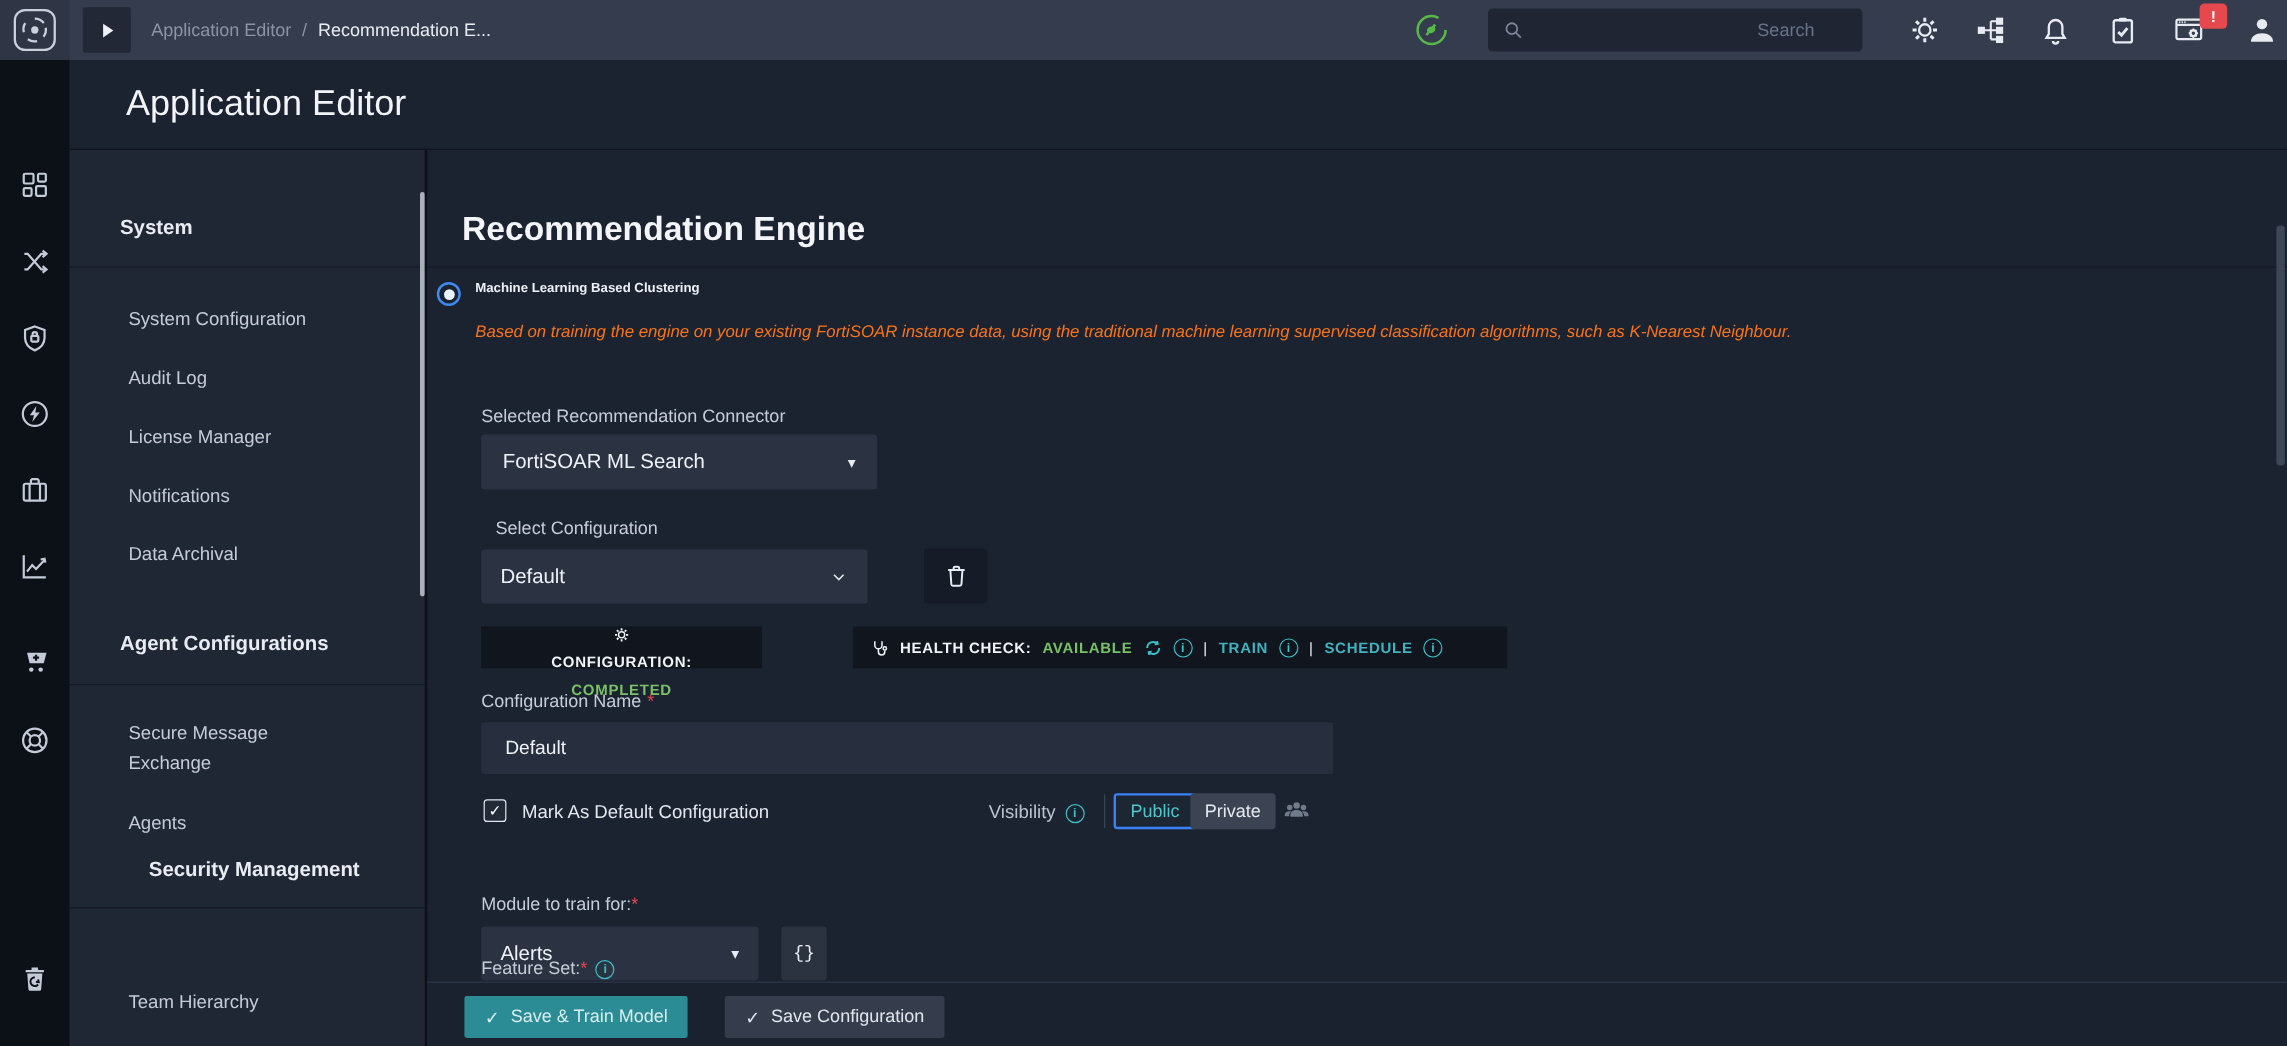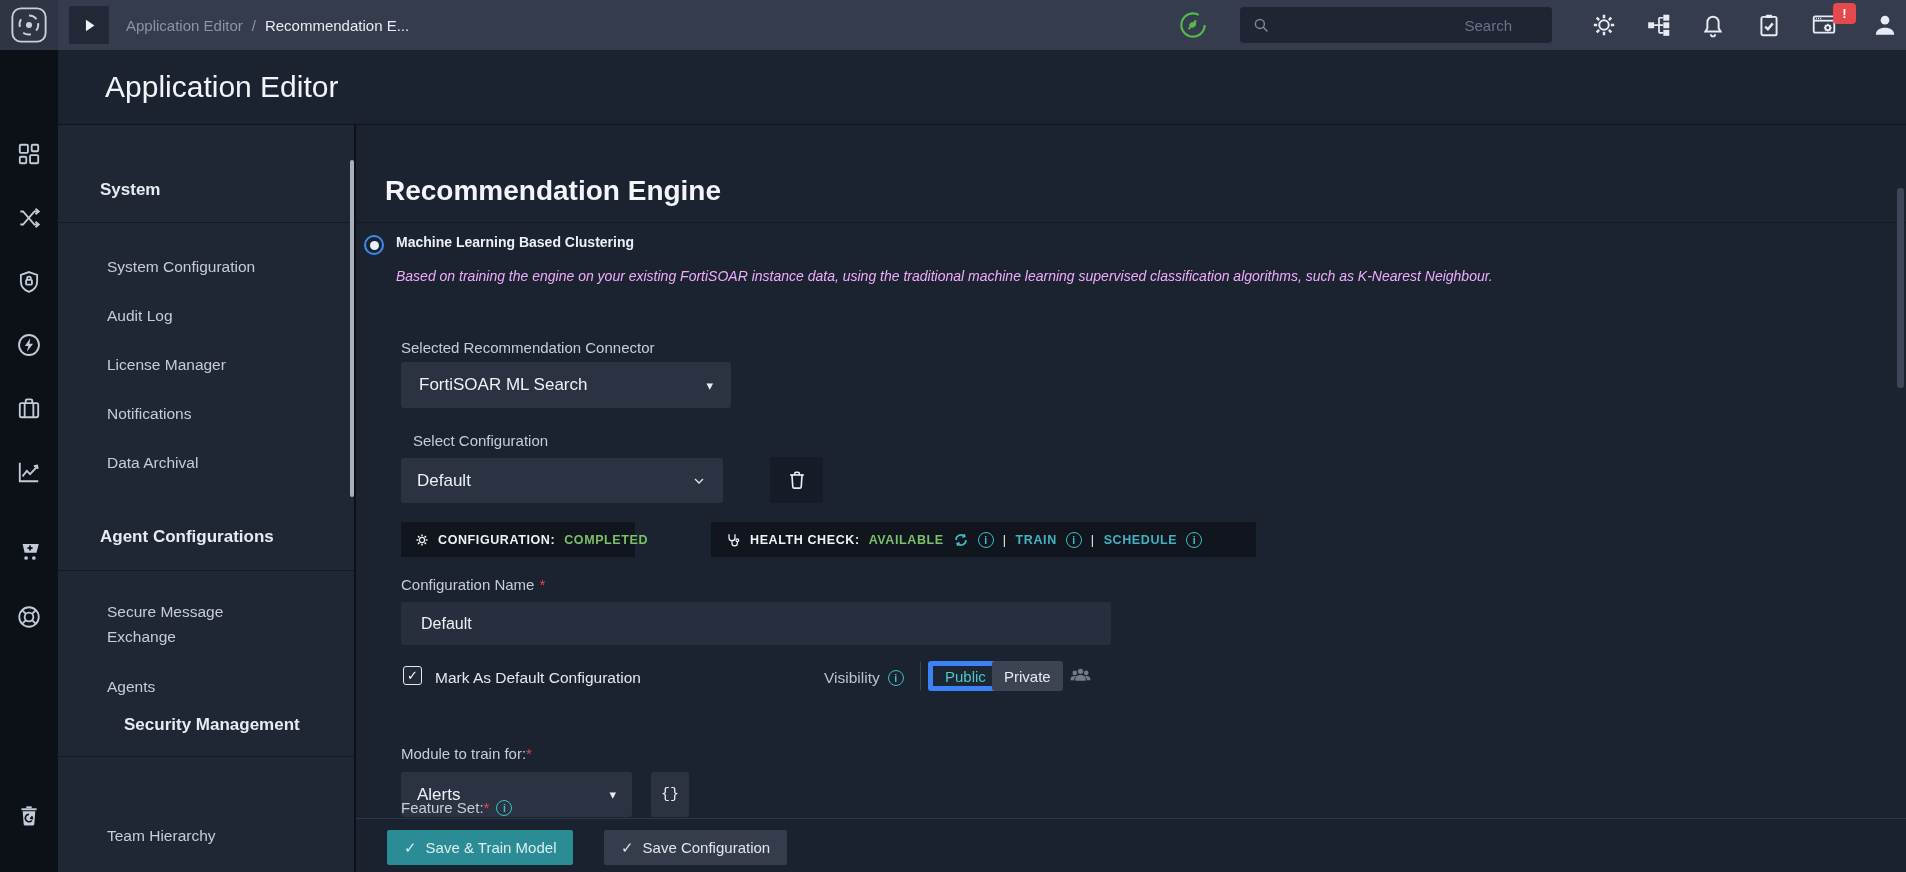--- a/index.html
+++ b/index.html
@@ -66,50 +66,50 @@
   #nd-3{top:756px;}
   #ni-team{top:823px;}
   #nav-scroll{left:350px;top:160px;width:4px;height:337px;background:#a9b0bd;border-radius:2px;}
 
   
   #content-title{left:385px;top:160px;height:62px;font-size:28px;font-weight:700;color:#f3f5f8;display:flex;align-items:center;}
   #cdiv{left:356px;top:222px;width:1550px;height:1px;background:#121826;}
 
   #radio{left:364px;top:235px;width:16px;height:16px;border:2px solid #3e8bf2;border-radius:50%;display:flex;align-items:center;justify-content:center;box-sizing:content-box;}
   #radio .dot{width:9px;height:9px;border-radius:50%;background:#e9f2ff;}
-  #ml-label{left:396px;top:234px;font-size:14px;font-weight:bold;color:#edf1f6;}
-  #ml-desc{left:396px;top:268px;font-size:14px;font-style:italic;color:#f0abfc;}
+  #ml-label{left:396px;top:234px;font-size:11px;font-weight:bold;color:#edf1f6;}
+  #ml-desc{left:396px;top:268px;font-size:14px;font-style:italic;color:#f97316;}
 
   .fld-label{font-size:15px;color:#c6cdd9;}
   .req{color:#e5484d;margin-left:5px;}
   .req-tight{color:#e5484d;}
   #lbl-connector{left:401px;top:339px;}
   #dd-connector{left:401px;top:362px;width:330px;height:46px;background:#2b3241;border-radius:3px;display:flex;align-items:center;justify-content:space-between;padding:0 18px;box-sizing:border-box;font-size:17px;color:#eef1f6;}
   .caret{color:#e8ecf2;font-size:13px;}
   #lbl-config{left:413px;top:432px;text-align:center;}
   #dd-config{left:401px;top:458px;width:322px;height:45px;background:#2b3241;border-radius:3px;display:flex;align-items:center;justify-content:space-between;padding:0 16px;box-sizing:border-box;font-size:17px;color:#eef1f6;}
   #btn-trash{left:770px;top:457px;width:53px;height:46px;background:#151b27;border-radius:3px;display:flex;align-items:center;justify-content:center;color:#e8ecf2;}
 
   .statusbox{top:522px;height:35px;background:#10151e;display:flex;align-items:center;gap:9px;padding:0 14px;box-sizing:border-box;font-size:12.5px;font-weight:bold;letter-spacing:0.6px;}
-  #status1{left:401px;width:234px;}
+  #status1{left:401px;width:234px;flex-direction:column;}
   #status2{left:711px;width:545px;}
   .st-label{color:#f0f3f7;}
   .st-green{color:#79c168;}
   .st-teal{color:#41b3c0;}
   .st-pipe{color:#eef1f6;font-weight:normal;}
   .info-ic{width:16px;height:16px;border:1.5px solid #3cc0c7;border-radius:50%;color:#3cc0c7;font-size:10.5px;font-weight:bold;display:flex;align-items:center;justify-content:center;letter-spacing:0;box-sizing:border-box;}
 
   #lbl-name{left:401px;top:576px;}
   #input-name{left:401px;top:602px;width:710px;height:43px;background:#272e3d;border:none;outline:none;color:#eef1f6;font-size:16px;padding-left:20px;box-sizing:border-box;border-radius:2px;font-family:"Liberation Sans",sans-serif;}
 
   #checkbox{left:403px;top:666px;width:19px;height:19px;border:1.5px solid #e3e7ee;border-radius:3px;display:flex;align-items:center;justify-content:center;color:#ffffff;font-size:13px;box-sizing:border-box;background:#232a38;}
   #lbl-mark{left:435px;top:669px;font-size:15.5px;color:#e3e7ee;}
   #lbl-visibility{left:824px;top:669px;font-size:15.5px;color:#bac2cf;display:flex;gap:8px;align-items:center;}
   #vis-div{left:920px;top:662px;width:1px;height:28px;background:#3b4454;}
-  #btn-public{left:928px;top:661px;height:30px;padding:0 12px;border:5px solid #3b82f6;border-radius:3px;color:#4fc6cc;font-size:15px;display:flex;align-items:center;background:#1d2633;box-sizing:border-box;}
+  #btn-public{left:928px;top:661px;height:30px;padding:0 12px;border:2px solid #3b82f6;border-radius:3px;color:#4fc6cc;font-size:15px;display:flex;align-items:center;background:#1d2633;box-sizing:border-box;}
   #btn-private{left:992px;top:661px;height:30px;padding:0 12px;background:#3c4453;border-radius:3px;color:#e6eaf0;font-size:15px;display:flex;align-items:center;box-sizing:border-box;}
   #vis-people{left:1068px;top:663px;width:25px;height:25px;color:#707a8a;}
 
   #lbl-module{left:401px;top:745px;}
   #dd-alerts{left:401px;top:772px;width:231px;height:45px;background:#2b3241;border-radius:3px;display:flex;align-items:center;justify-content:space-between;padding:0 16px;box-sizing:border-box;font-size:17px;color:#eef1f6;}
   #btn-braces{left:651px;top:772px;width:38px;height:45px;background:#2b3240;border-radius:3px;display:flex;align-items:center;justify-content:center;color:#e8ecf2;font-size:15px;font-family:"Liberation Mono",monospace;}
   #lbl-feature{left:401px;top:799px;display:flex;gap:7px;align-items:center;}
 
   
   #footer{left:356px;top:818px;width:1550px;height:54px;background:#1b222f;border-top:1px solid #2d3748;box-sizing:border-box;}

